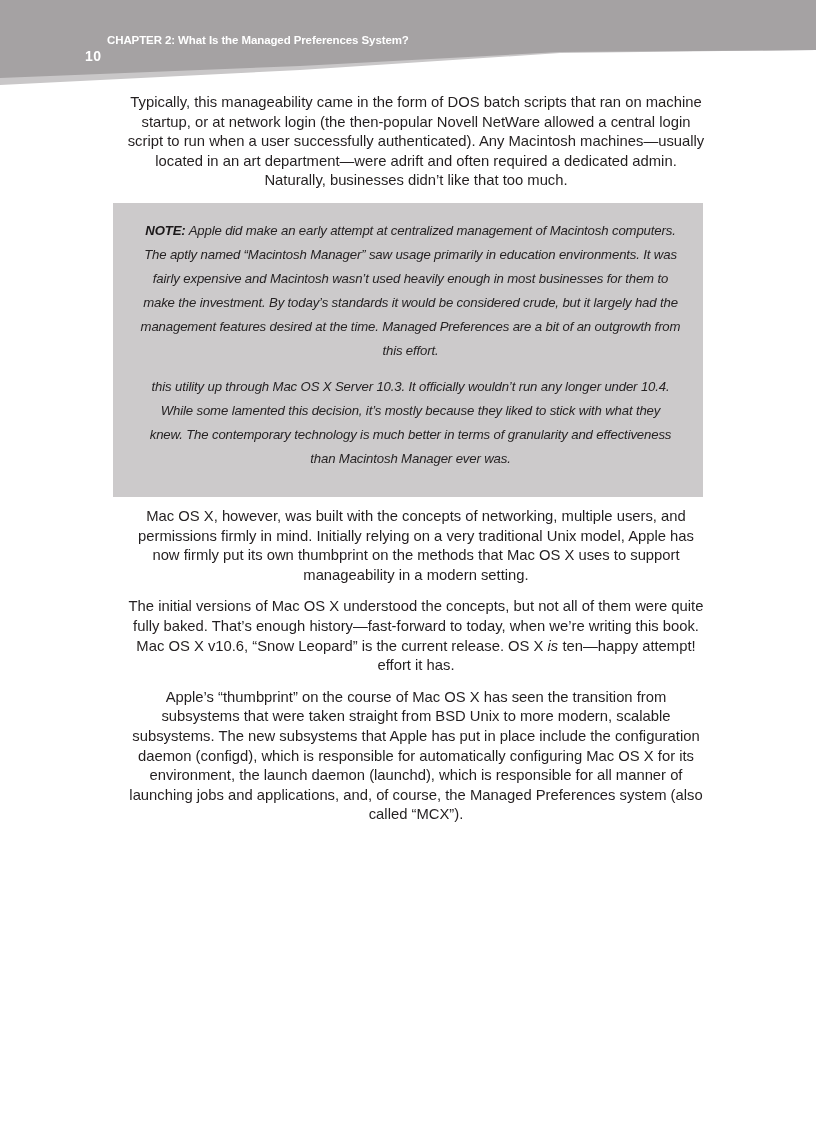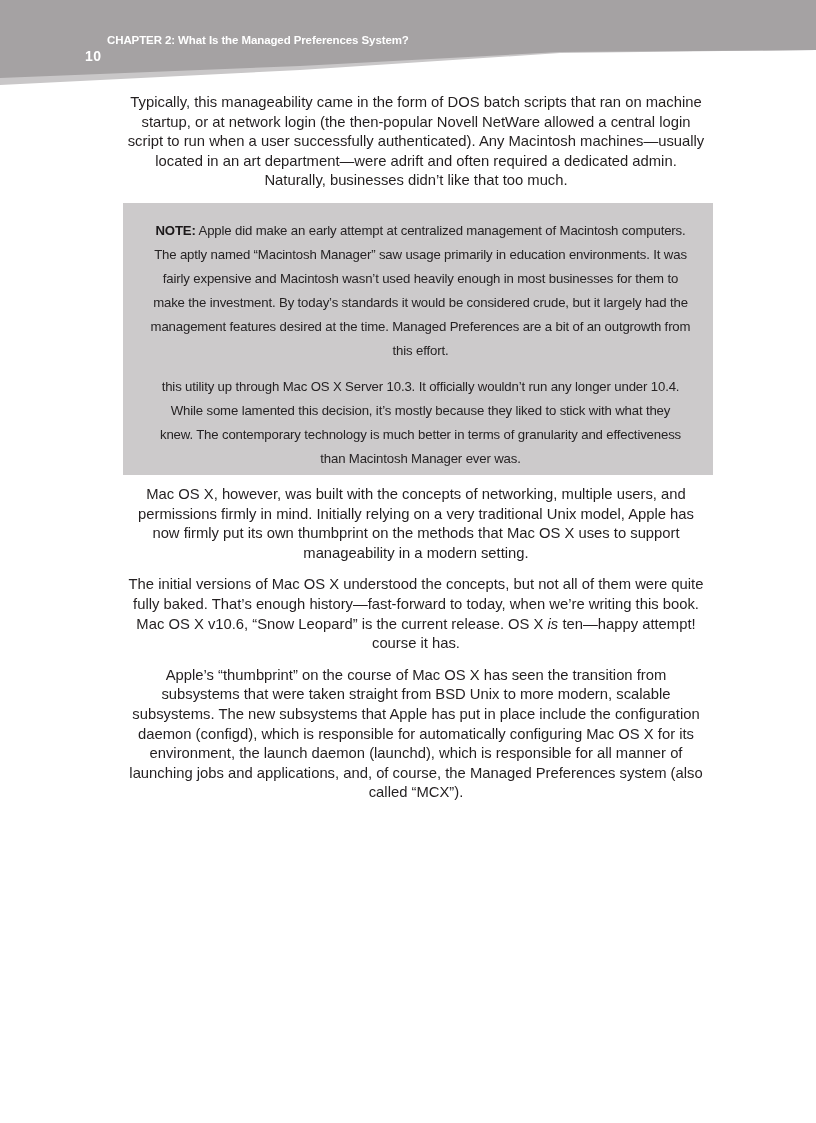--- a/index.html
+++ b/index.html
@@ -42,24 +42,25 @@
     color: var(--body-text, #231f20);
     text-align: center;
   }
   .para { font-size: 14.8px; line-height: 19.6px; margin: 0 0 12px 0; }
   .line { white-space: pre; }
   .line em { font-style: italic; }
   
   .note-box {
     background: var(--note-background, #cccacb);
     width: 590px;
-    margin: 11px 0 10px 17px;
-    padding: 16px 20px 4px 25px;
+    margin: 11px 0 10px 7px;
+    padding: 16px 20px 26px 25px;
     box-sizing: border-box;
     color: #262324;
+    font-style: italic;
   }
   .note-para {
     font-size: 13.2px; line-height: 24px;
     letter-spacing: -0.15px;
     margin: 0 0 12px 0;
   }
   .note-para:last-child { margin-bottom: 0; }
   .note-para strong { font-weight: bold; color: #1b1819; }
 </style>
 </head>
@@ -103,21 +104,21 @@
       <div class="line">Mac OS X, however, was built with the concepts of networking, multiple users, and</div>
       <div class="line">permissions firmly in mind. Initially relying on a very traditional Unix model, Apple has</div>
       <div class="line">now firmly put its own thumbprint on the methods that Mac OS X uses to support</div>
       <div class="line">manageability in a modern setting.</div>
     </div>
 
   <div class="para">
     <div class="line">The initial versions of Mac OS X understood the concepts, but not all of them were quite</div>
     <div class="line">fully baked. That’s enough history—fast-forward to today, when we’re writing this book.</div>
     <div class="line"><span>Mac OS X v10.6, “Snow Leopard” is the current release. OS X </span><em>is</em><span> ten—happy attempt!</span></div>
-    <div class="line">course it has.</div>
+    <div class="line">effort it has.</div>
   </div>
 
   <div class="para">
       <div class="line">Apple’s “thumbprint” on the course of Mac OS X has seen the transition from</div>
       <div class="line">subsystems that were taken straight from BSD Unix to more modern, scalable</div>
       <div class="line">subsystems. The new subsystems that Apple has put in place include the configuration</div>
       <div class="line">daemon (configd), which is responsible for automatically configuring Mac OS X for its</div>
       <div class="line">environment, the launch daemon (launchd), which is responsible for all manner of</div>
       <div class="line">launching jobs and applications, and, of course, the Managed Preferences system (also</div>
       <div class="line">called “MCX”).</div>

